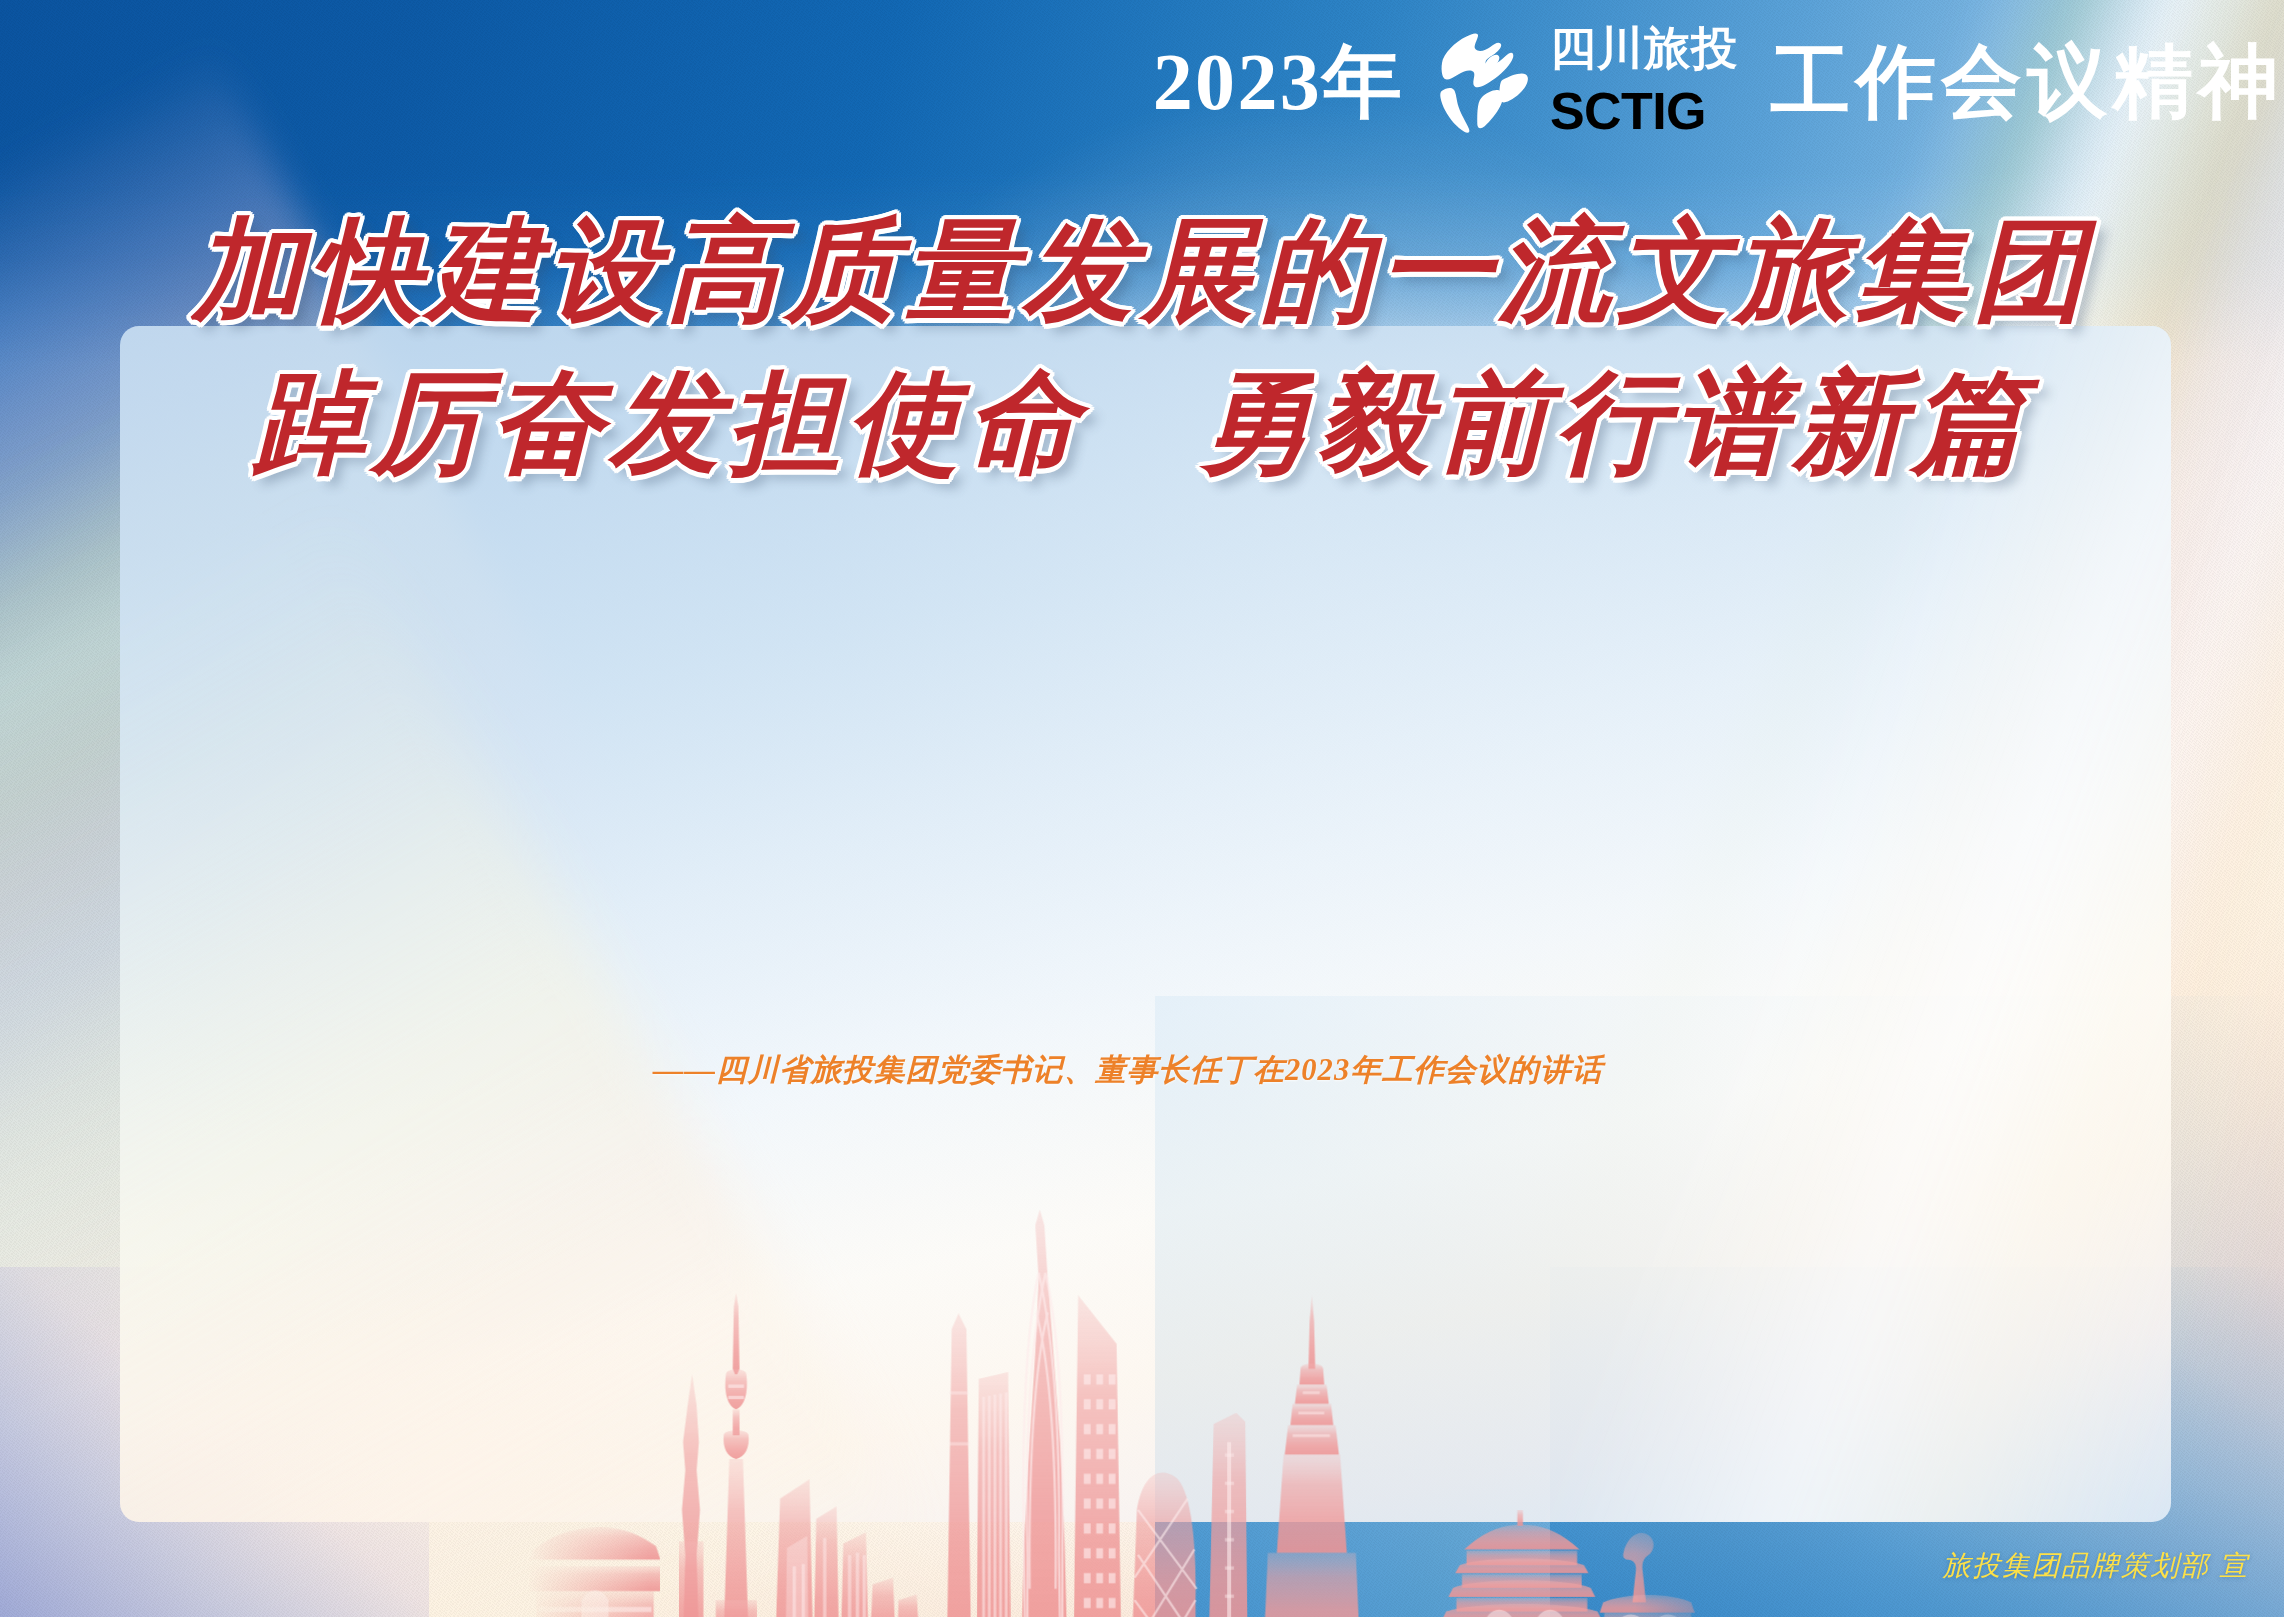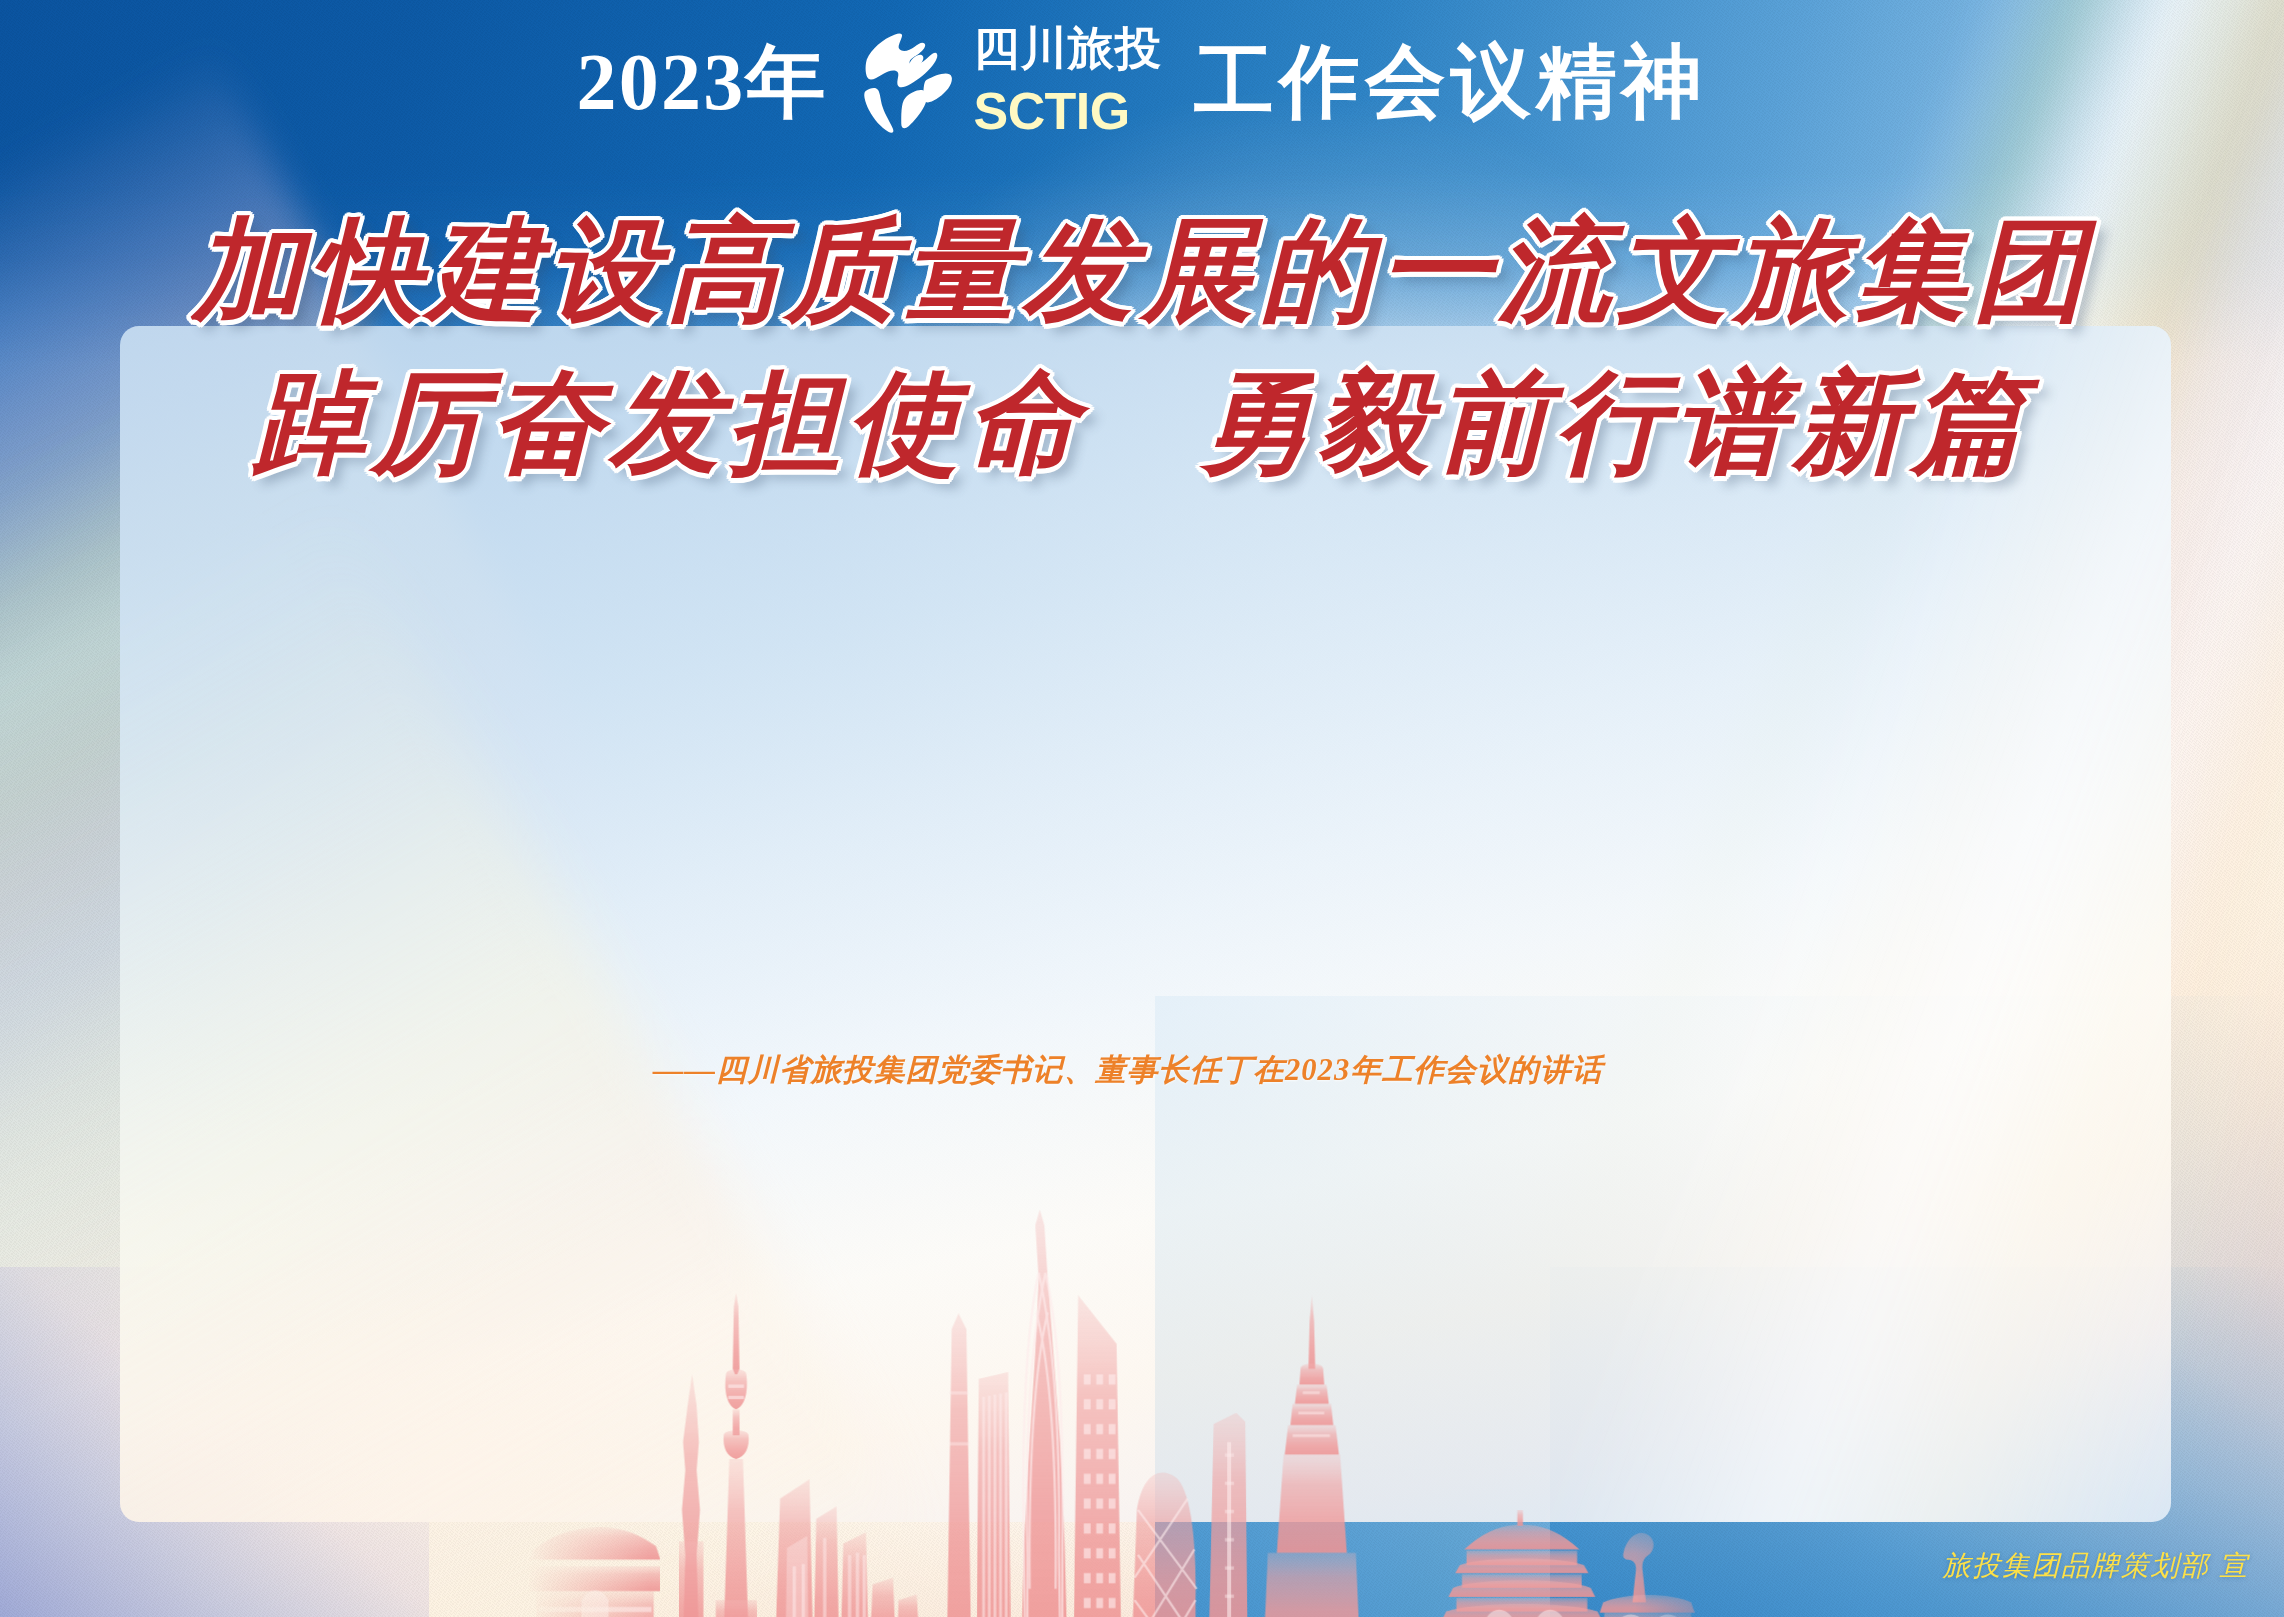--- a/index.html
+++ b/index.html
@@ -152,21 +152,21 @@
   .bg-noise {
     position:absolute; inset:0; opacity:0.055;
     background-image:
       repeating-linear-gradient(37deg, rgba(0,0,0,0.55) 0px, rgba(0,0,0,0.55) 0.6px, rgba(255,255,255,0) 0.6px, rgba(255,255,255,0) 2.3px),
       repeating-linear-gradient(-51deg, rgba(0,0,0,0.4) 0px, rgba(0,0,0,0.4) 0.6px, rgba(255,255,255,0) 0.6px, rgba(255,255,255,0) 2.8px);
   }
 
   
   .header {
     position:absolute; left:0; top:0; width:100%; height:294px;
-    display:flex; align-items:center; justify-content:center; gap:32px;
+    display:flex; align-items:center; justify-content:flex-end; gap:32px;
     z-index:40;
   }
   .header-year {
     font-family:"Liberation Serif", serif;
     font-weight:bold; font-size:80px; color:#ffffff;
     letter-spacing:2.3px; line-height:1;
     margin-top:-130px;
   }
   .header-suffix {
     font-family:"Liberation Serif", serif;
@@ -182,21 +182,21 @@
   }
   .logo-mark { width:99px; height:104px; flex:0 0 auto; }
   .logo-text { display:flex; flex-direction:column; align-items:flex-start; gap:16px; }
   .logo-cn {
     font-family:"Liberation Sans", sans-serif;
     font-weight:bold; font-size:46px; color:#fff; line-height:0.95;
     letter-spacing:1.1px;
   }
   .logo-en {
     font-family:"Liberation Sans", sans-serif;
-    font-weight:bold; font-size:52px; color:#fef9c3; line-height:0.95;
+    font-weight:bold; font-size:52px; color:#000000; line-height:0.95;
     letter-spacing:-0.6px;
   }
 
   
   .panel {
     position:absolute;
     left:120px; top:326px; width:2051px; height:1196px;
     border-radius:19px;
     background:
       linear-gradient(168deg,

